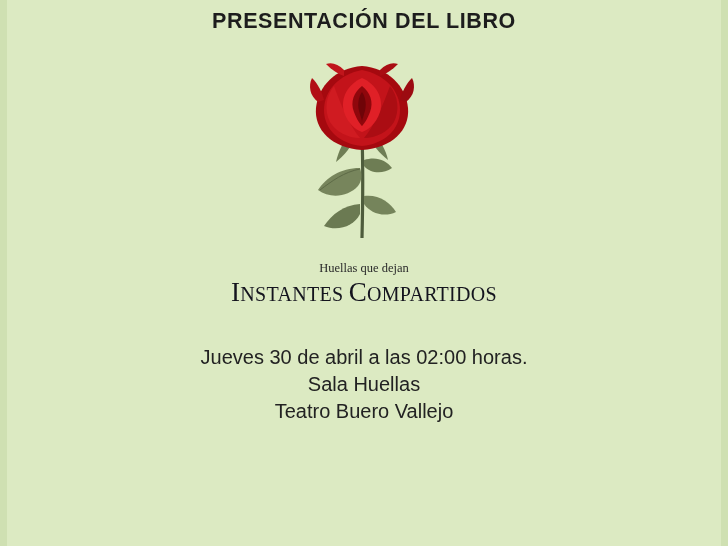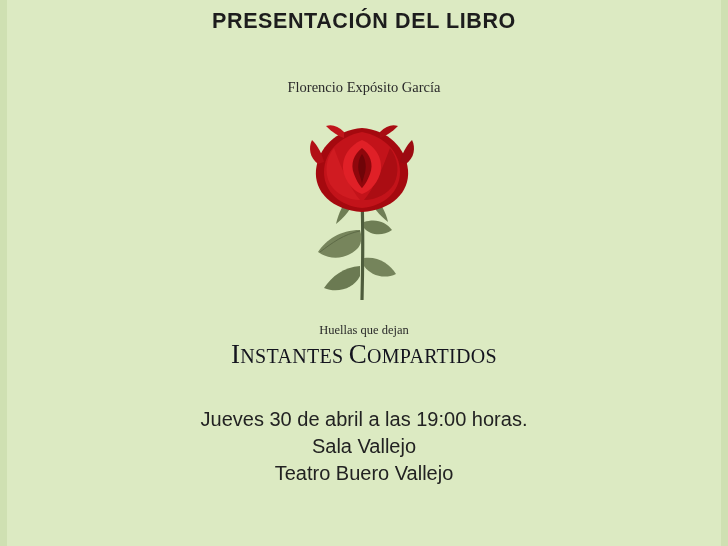--- a/index.html
+++ b/index.html
@@ -91,21 +91,20 @@
 </head>
 <body>
 
 <div class="poster">
 
   <div class="edge-band left"></div>
   <div class="edge-band right"></div>
 
   <div class="headline">PRESENTACIÓN DEL LIBRO</div>
 
-  <div class="author">Florencio Expósito García</div>
 
   <div class="rose-wrap">
     <svg viewBox="0 0 180 185" width="180" height="185" aria-hidden="true">
 
       <path d="M88 78 C89 108 89 140 88 182" stroke="#4e5c3c" stroke-width="3.2" fill="none"></path>
 
       <path d="M86 112 C66 112 52 122 44 134 C56 143 74 141 84 130 C88 125 88 118 86 112 Z" fill="#77855c"></path>
       <path d="M86 113 C70 116 58 125 46 134" stroke="#5d6a46" stroke-width="1" fill="none"></path>
 
       <path d="M90 104 C102 100 112 104 118 112 C108 119 96 117 90 110 Z" fill="#6e7d54"></path>
@@ -134,18 +133,18 @@
     </svg>
   </div>
 
   <div class="subtitle-small">Huellas que dejan</div>
 
   <div class="title-main">
     <span class="drop">I</span><span>NSTANTES</span>&nbsp;<span class="drop">C</span><span>OMPARTIDOS</span>
   </div>
 
   <div class="details">
-    <div>Jueves 30 de abril a las 19:00 horas.</div>
-    <div>Sala Vallejo</div>
+    <div>Jueves 30 de abril a las 02:00 horas.</div>
+    <div>Sala Huellas</div>
     <div>Teatro Buero Vallejo</div>
   </div>
 
 </div>
 
 </body></html>

